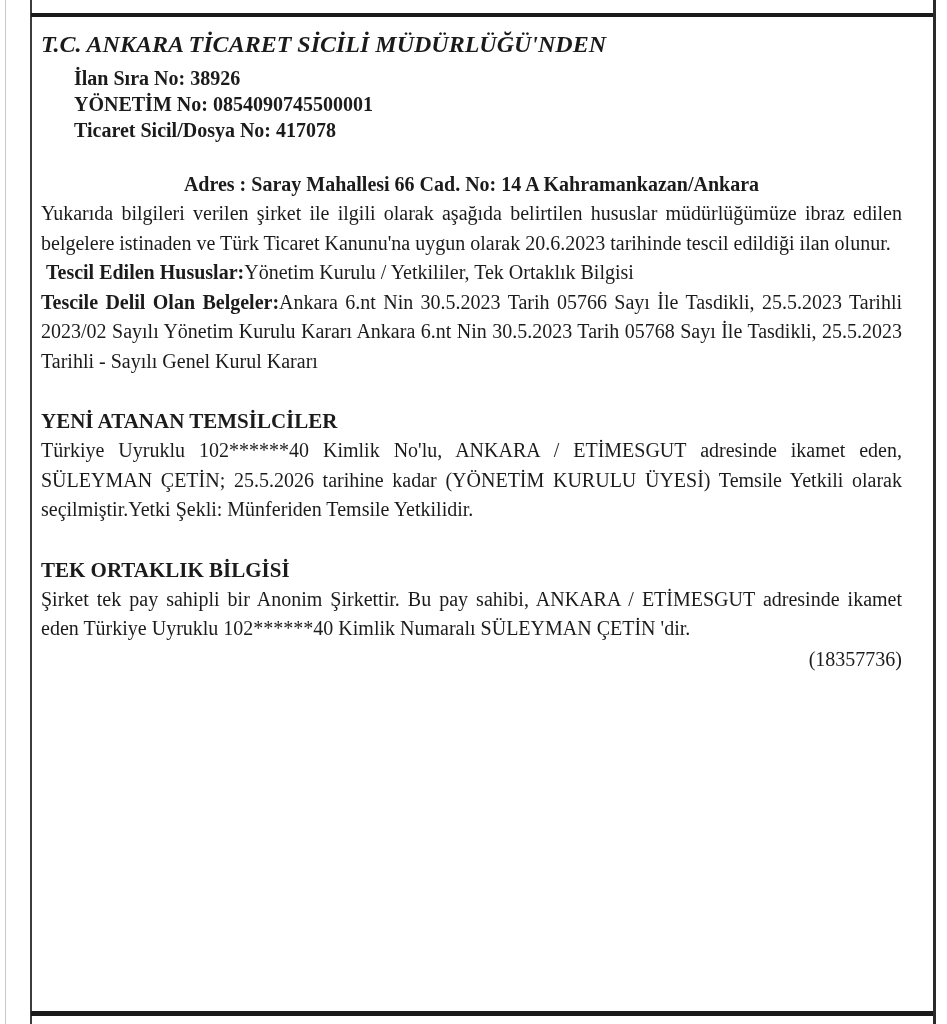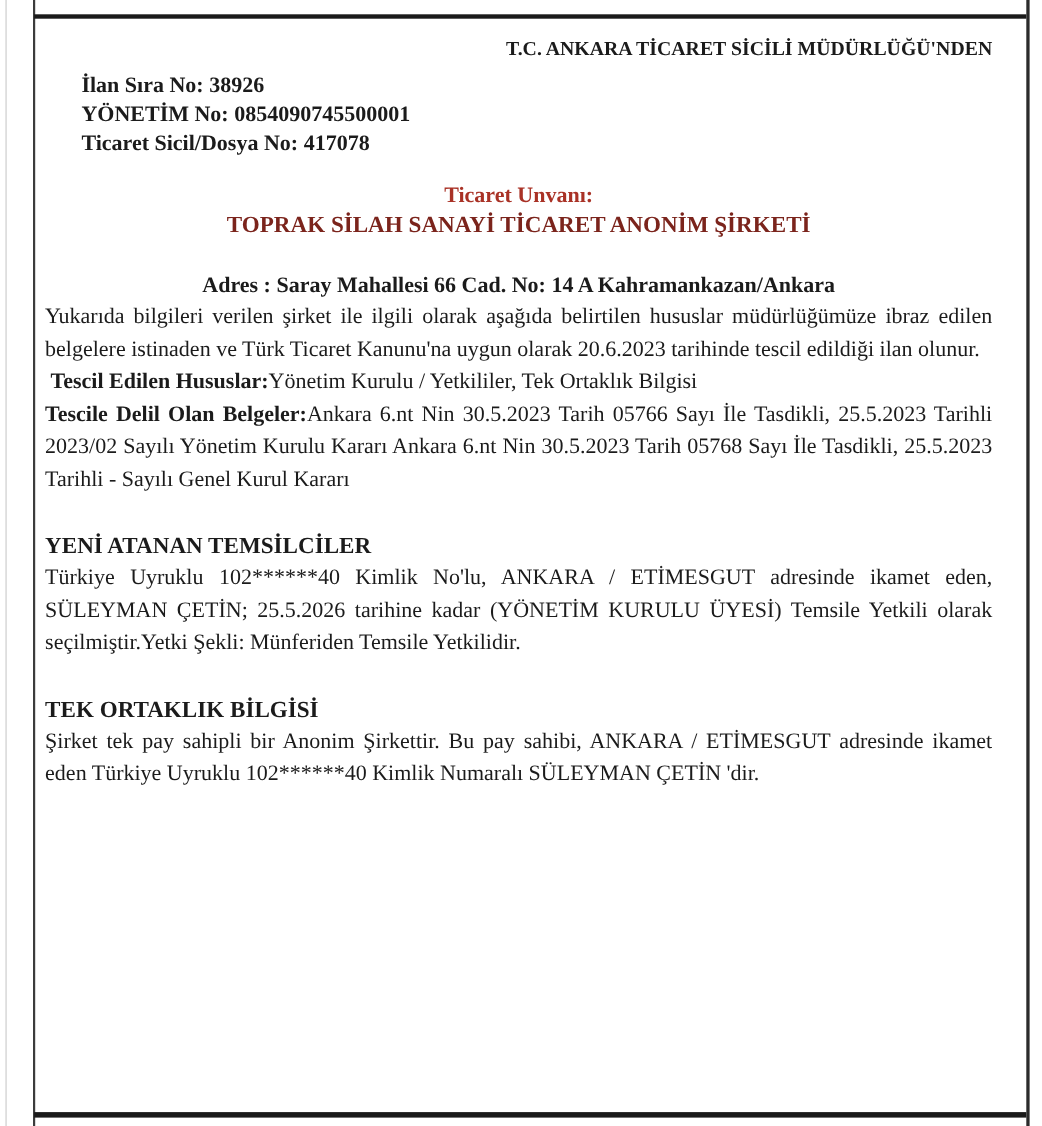--- a/index.html
+++ b/index.html
@@ -24,24 +24,25 @@
   .rule-top{position:absolute;left:31px;top:13px;width:902px;height:4px;background:var(--border);}
   .rule-bottom{position:absolute;left:31px;top:1011px;width:902px;height:5px;background:var(--border);}
 
   .content{
     position:absolute;
     left:41px;top:0;
     width:861px;
   }
   .title{
     margin-top:31px;
-    text-align:right;
+    text-align:left;
     font-weight:bold;
-    font-size:18px;
+    font-size:24px;
     line-height:26px;
+    font-style:italic;
   }
   .meta{margin-top:8px;margin-left:33px;}
   .meta-line{
     font-weight:bold;
     font-size:20px;
     line-height:26px;
   }
   .unvan-block{margin-top:22px;text-align:center;}
   .unvan-label{
     color:var(--red-label);
@@ -106,24 +107,20 @@
       <div class="meta-line">
         <span>YÖNETİM No:</span>
         <span>0854090745500001</span>
       </div>
       <div class="meta-line">
         <span>Ticaret Sicil/Dosya No:</span>
         <span>417078</span>
       </div>
     </div>
 
-    <div class="unvan-block">
-      <div class="unvan-label">Ticaret Unvanı:</div>
-      <div class="unvan-name">TOPRAK SİLAH SANAYİ TİCARET ANONİM ŞİRKETİ</div>
-    </div>
 
     <div class="addr">Adres : Saray Mahallesi 66 Cad. No: 14 A Kahramankazan/Ankara</div>
 
     <div class="para">Yukarıda bilgileri verilen şirket ile ilgili olarak aşağıda belirtilen hususlar müdürlüğümüze ibraz edilen belgelere istinaden ve Türk Ticaret Kanunu'na uygun olarak 20.6.2023 tarihinde tescil edildiği ilan olunur.</div>
 
     <div class="para hususlar-line">
       <span class="inline-label">Tescil Edilen Hususlar:</span><span>Yönetim Kurulu / Yetkililer, Tek Ortaklık Bilgisi</span>
     </div>
 
     <div class="para">
@@ -135,15 +132,16 @@
       <div class="section-heading">YENİ ATANAN TEMSİLCİLER</div>
       <div class="para">Türkiye Uyruklu 102******40 Kimlik No'lu, ANKARA / ETİMESGUT adresinde ikamet eden, SÜLEYMAN ÇETİN; 25.5.2026 tarihine kadar (YÖNETİM KURULU ÜYESİ) Temsile Yetkili olarak seçilmiştir.Yetki Şekli: Münferiden Temsile Yetkilidir.</div>
     </div>
 
 
     <div class="section">
       <div class="section-heading">TEK ORTAKLIK BİLGİSİ</div>
       <div class="para">Şirket tek pay sahipli bir Anonim Şirkettir. Bu pay sahibi, ANKARA / ETİMESGUT adresinde ikamet eden Türkiye Uyruklu 102******40 Kimlik Numaralı SÜLEYMAN ÇETİN 'dir.</div>
     </div>
 
+    <div class="footer-number">(18357736)</div>
 
   </div>
 </div>
 
 </body></html>

